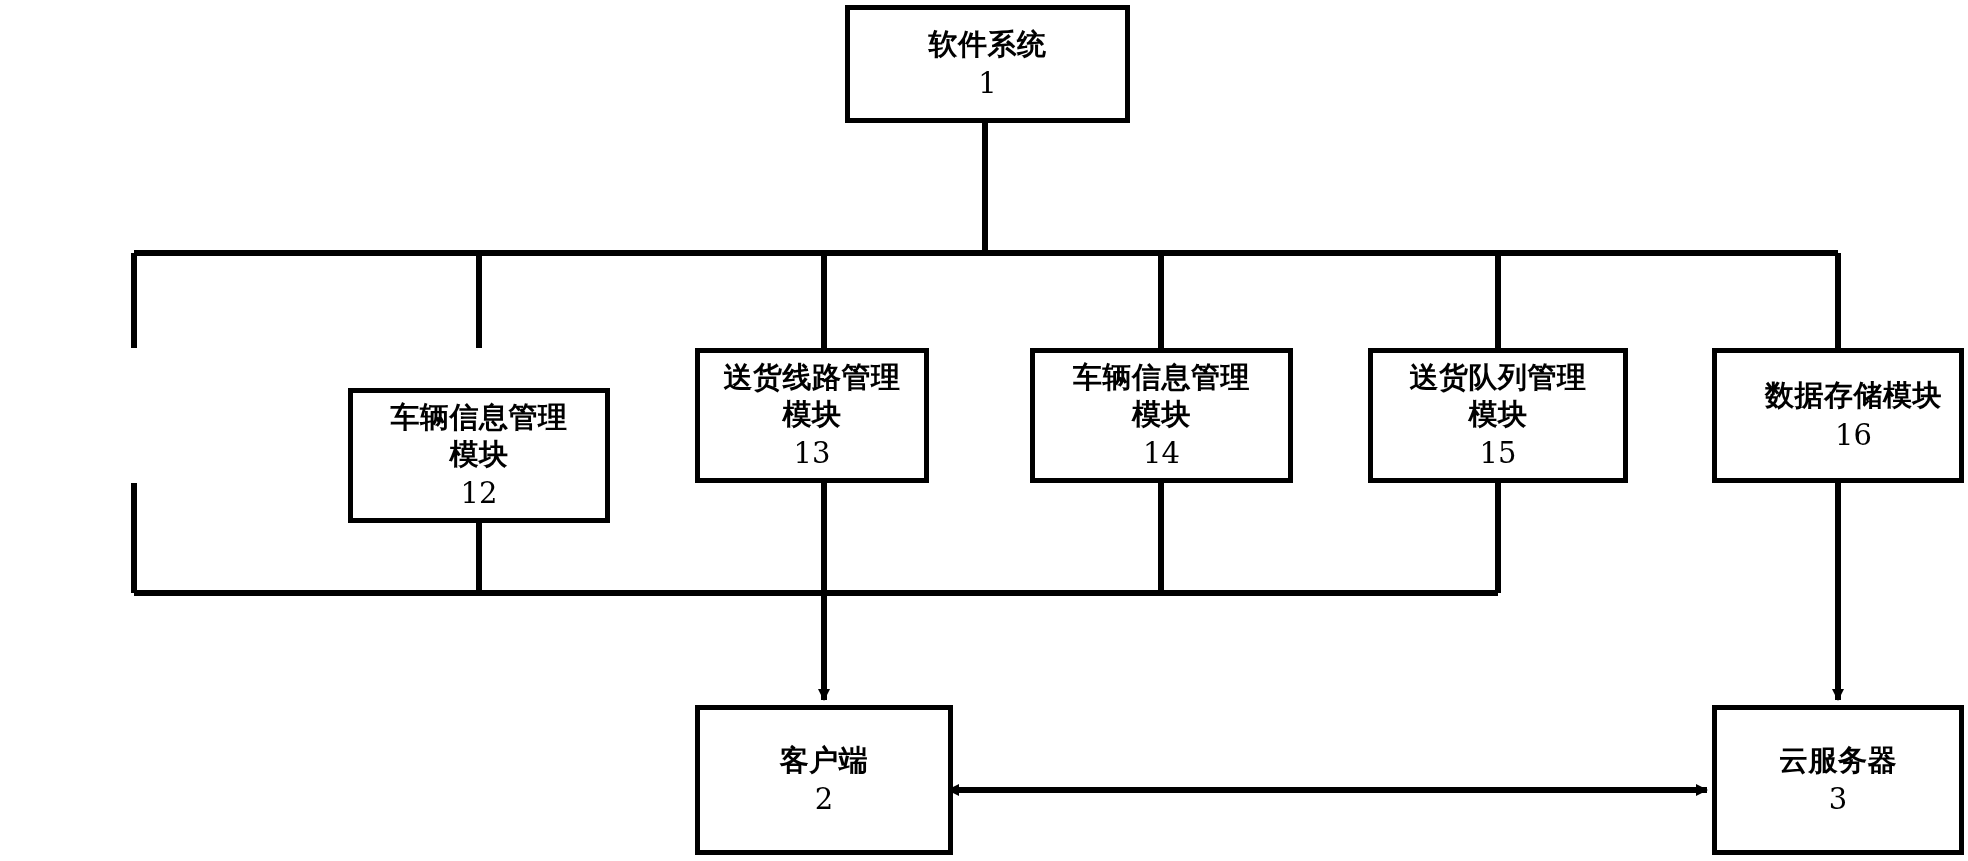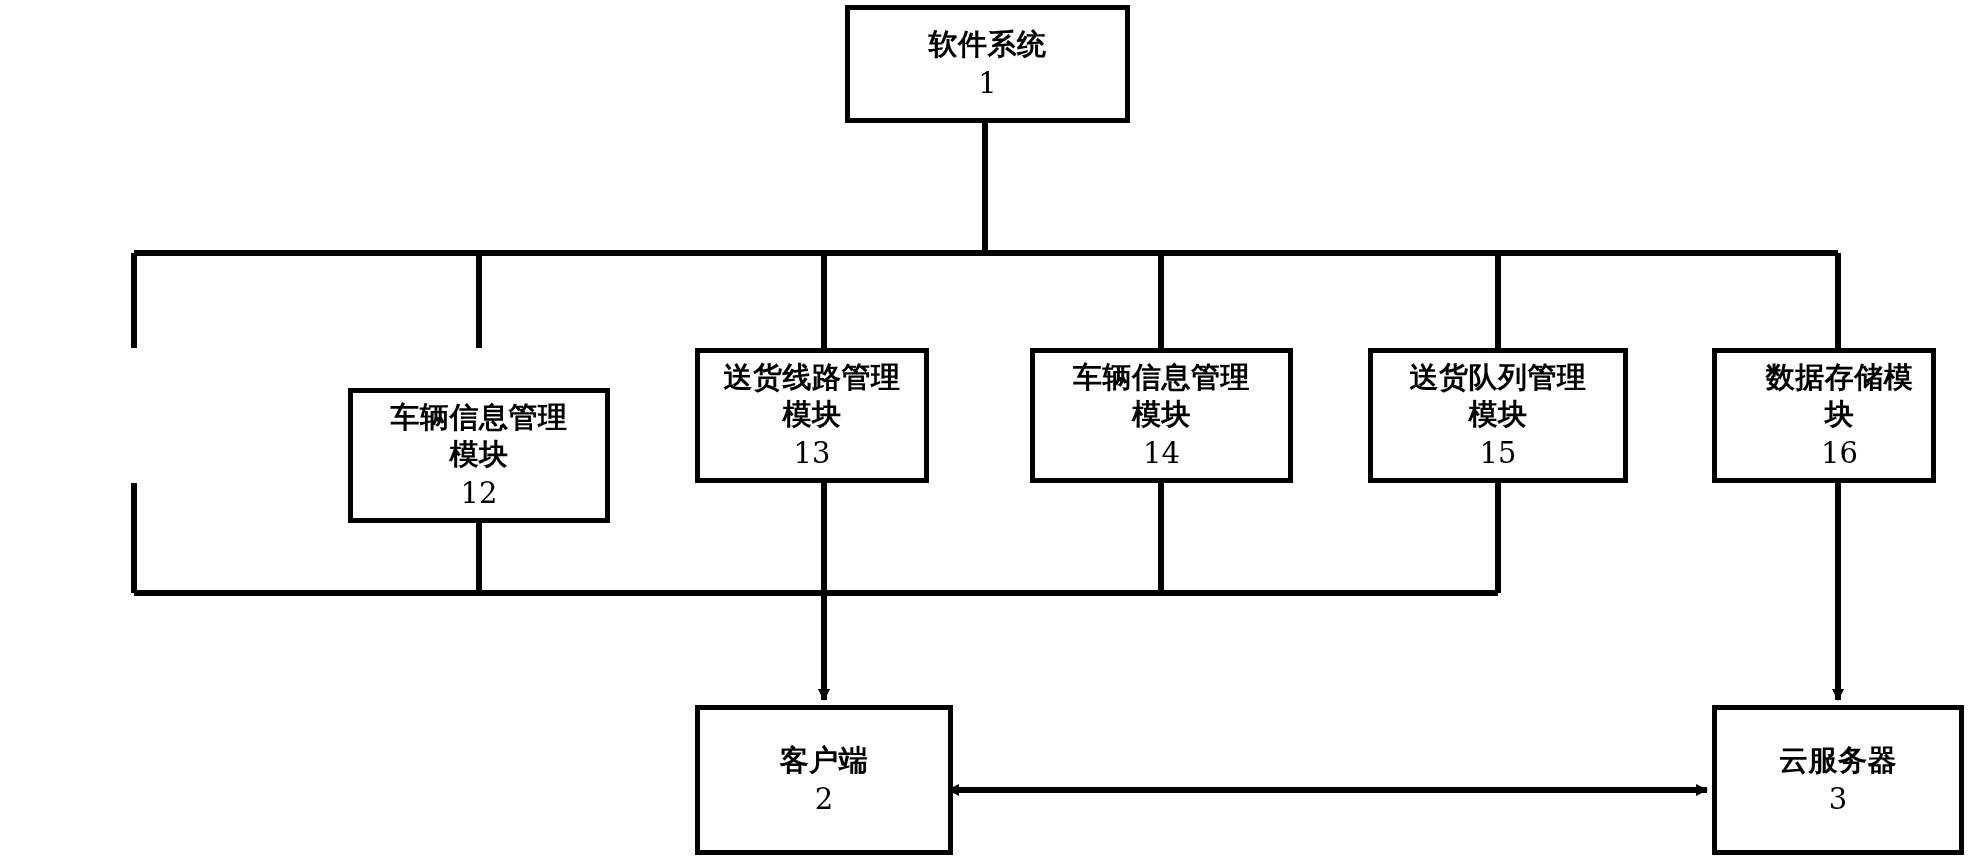--- a/index.html
+++ b/index.html
@@ -49,21 +49,21 @@
     font-weight: 400;
     font-family: "DejaVu Serif", "Liberation Serif", serif;
     margin-top: 2px;
   }
   #node-root     { left: 845px;  top: 5px;   width: 285px; height: 118px; }
   #node-m11      { left: 5px;    top: 348px; width: 258px; height: 135px; }
   #node-m12      { left: 348px;  top: 348px; width: 262px; height: 135px; margin-top: 40px; }
   #node-m13      { left: 695px;  top: 348px; width: 234px; height: 135px; }
   #node-m14      { left: 1030px; top: 348px; width: 263px; height: 135px; }
   #node-m15      { left: 1368px; top: 348px; width: 260px; height: 135px; }
-  #node-m16      { left: 1712px; top: 348px; width: 224px; height: 135px; padding-left: 31px; }
+  #node-m16      { left: 1712px; top: 348px; width: 252px; height: 135px; padding-left: 31px; }
   #node-client   { left: 695px;  top: 705px; width: 258px; height: 150px; }
   #node-cloud    { left: 1712px; top: 705px; width: 252px; height: 150px; }
 </style>
 </head>
 <body>
 
 <div id="canvas">
 
   <svg class="wires" viewBox="0 0 1968 861" xmlns="http://www.w3.org/2000/svg">
     <defs>

